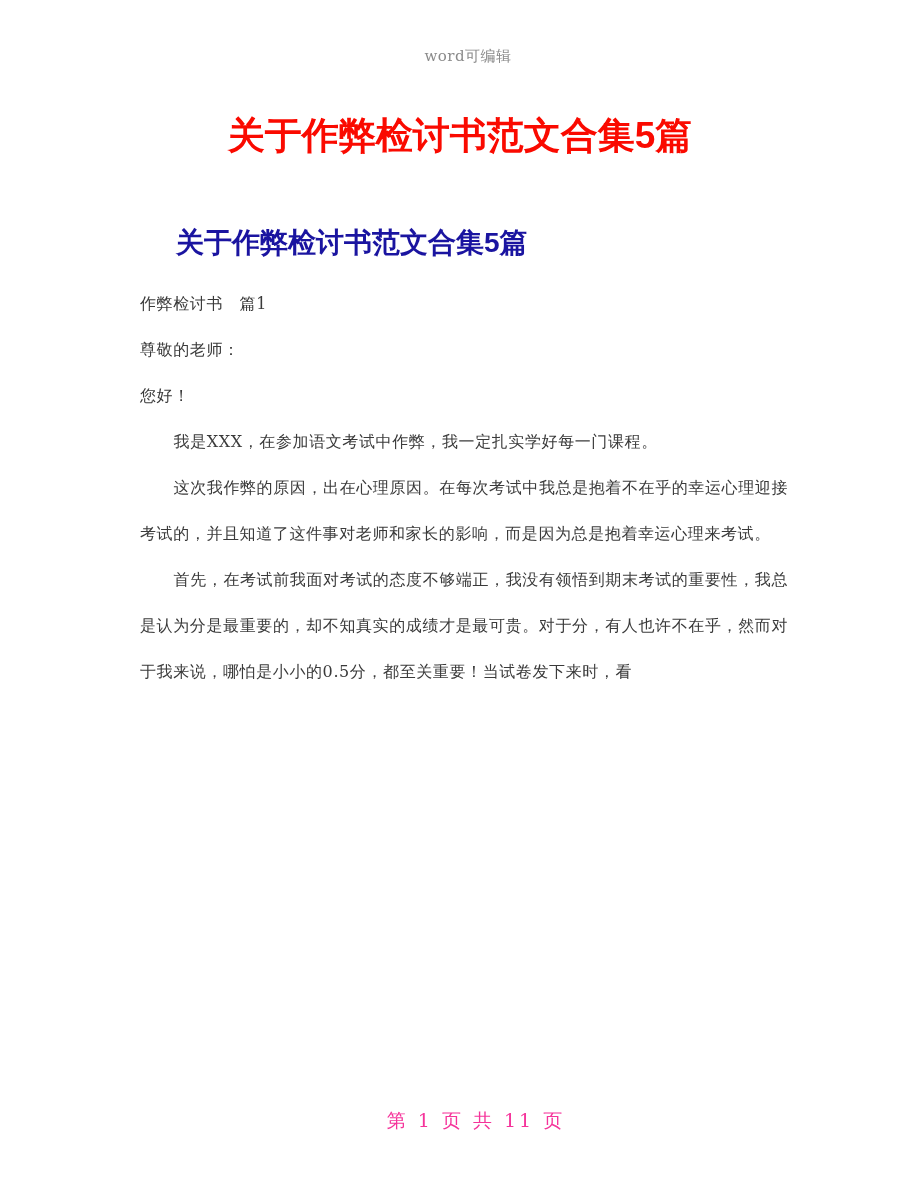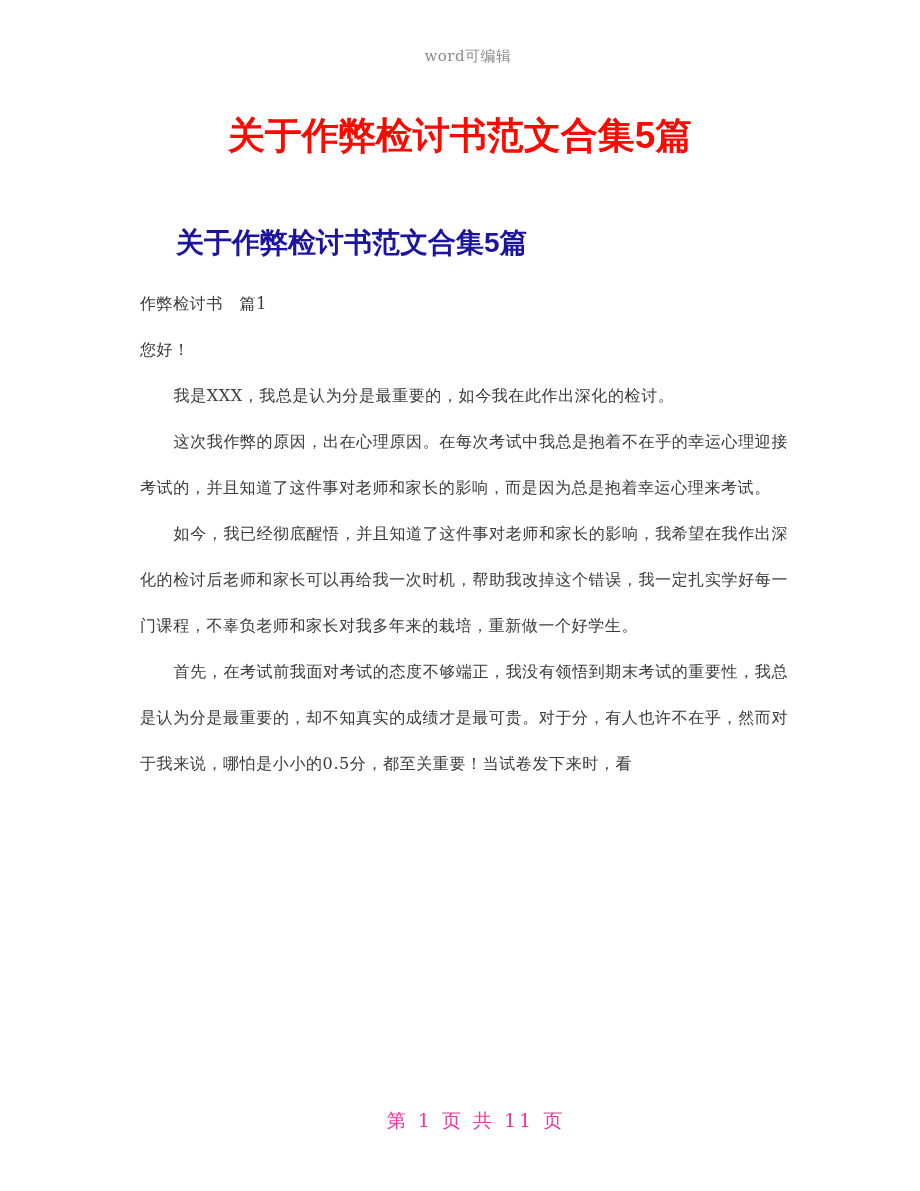--- a/index.html
+++ b/index.html
@@ -124,27 +124,27 @@
 
   <div class="doc-header">word可编辑</div>
 
   <div class="title-red">关于作弊检讨书范文合集5篇</div>
 
   <div class="title-blue">关于作弊检讨书范文合集5篇</div>
 
   <div class="body-block">
     <p class="p-heading">作弊检讨书　篇1</p>
 
+    <p class="p-plain">尊敬的老师：</p>
 
     <p class="p-plain">您好！</p>
 
-    <p class="p-indent">我是XXX，我总是认为分是最重要的，如今我在此作出深化的检讨。</p>
+    <p class="p-indent">我是XXX，在参加语文考试中作弊，我一定扎实学好每一门课程。</p>
 
     <p class="p-indent">这次我作弊的原因，出在心理原因。在每次考试中我总是抱着不在乎的幸运心理迎接考试的，并且知道了这件事对老师和家长的影响，而是因为总是抱着幸运心理来考试。</p>
 
-    <p class="p-indent">如今，我已经彻底醒悟，并且知道了这件事对老师和家长的影响，我希望在我作出深化的检讨后老师和家长可以再给我一次时机，帮助我改掉这个错误，我一定扎实学好每一门课程，不辜负老师和家长对我多年来的栽培，重新做一个好学生。</p>
 
     <p class="p-indent">首先，在考试前我面对考试的态度不够端正，我没有领悟到期末考试的重要性，我总是认为分是最重要的，却不知真实的成绩才是最可贵。对于分，有人也许不在乎，然而对于我来说，哪怕是小小的0.5分，都至关重要！当试卷发下来时，看</p>
   </div>
 
   <div class="doc-footer">第 1 页 共 11 页</div>
 
 </div>
 
 </body></html>

